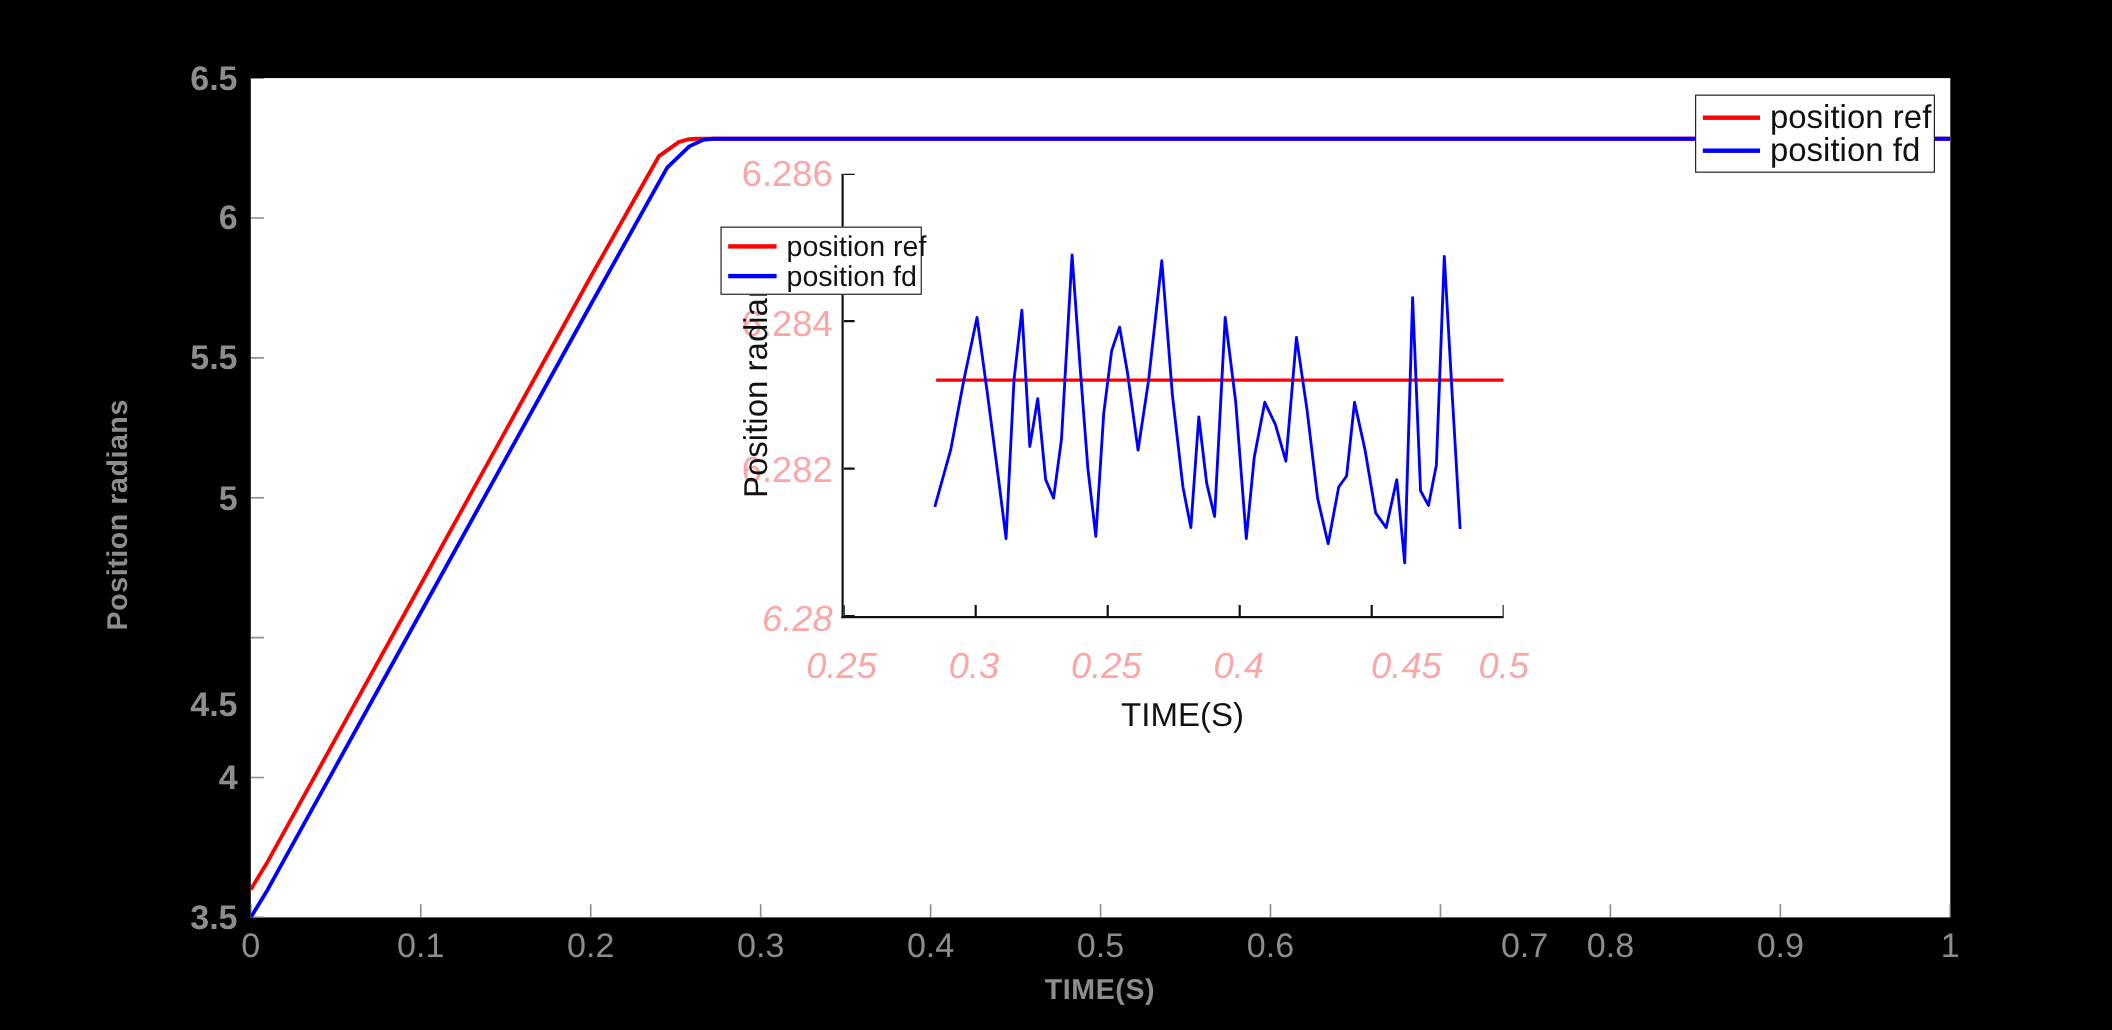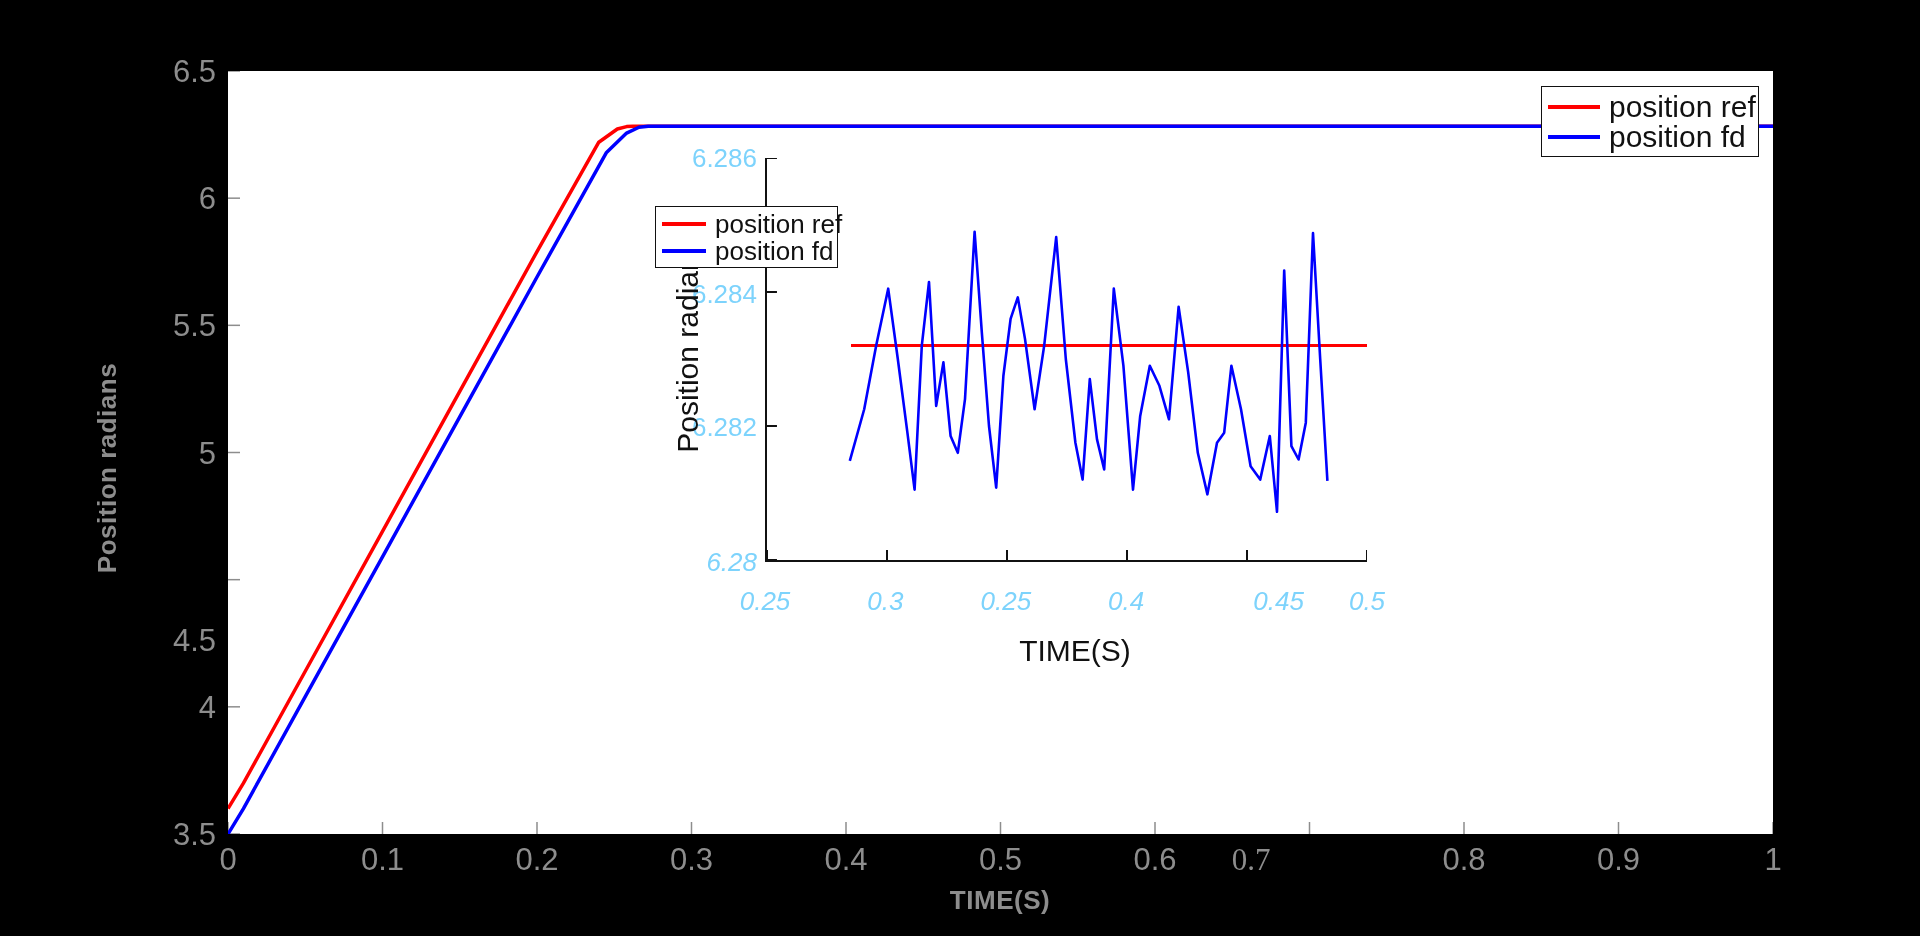--- a/index.html
+++ b/index.html
@@ -6,21 +6,21 @@
   #fig{position:relative;width:1920px;height:936px;background:#000;
        font-family:"Liberation Sans", sans-serif;overflow:hidden;}
 
   
   #main-axes{position:absolute;left:228px;top:71px;width:1545px;height:763px;
              background:#fff;box-sizing:border-box;}
   #main-axes svg{display:block;width:100%;height:100%;}
 
   .tick-main{position:absolute;color:#8d8d8d;font-size:31px;line-height:1;
              white-space:nowrap;}
-  .tick-main.y{text-align:right;transform:translateY(-50%);}
+  .tick-main.y{text-align:right;transform:translateY(-50%);font-weight:bold;}
   .tick-main.x{text-align:center;transform:translateX(-50%);}
 
   .axlabel-main{position:absolute;color:#8d8d8d;font-size:26px;font-weight:bold;
                 white-space:nowrap;letter-spacing:.5px;}
   #ylabel-main{left:107px;top:468px;transform:translate(-50%,-50%) rotate(-90deg);
                transform-origin:center center;}
   #xlabel-main{left:1000px;top:900px;transform:translate(-50%,-50%);}
 
   
   #main-legend{position:absolute;left:1541px;top:86px;width:218px;height:71px;
@@ -31,21 +31,21 @@
   .lg-swatch{width:52px;height:4px;display:block;flex:none;}
   .lg-text{font-size:30px;color:#111;line-height:1;white-space:nowrap;}
 
   
   #inset{position:absolute;left:655px;top:146px;width:714px;height:419px;}
   #inset-axes{position:absolute;left:110px;top:12px;width:602px;height:404px;
               background:#fff;border-left:2px solid #111;border-bottom:2px solid #111;
               box-sizing:border-box;}
   #inset-axes svg{display:block;width:100%;height:100%;}
 
-  .tick-in{position:absolute;color:#7dd3fc;font-size:26px;line-height:1;white-space:nowrap;}
+  .tick-in{position:absolute;color:#fca5a5;font-size:33px;line-height:1;white-space:nowrap;}
   .tick-in.y{text-align:right;transform:translateY(-50%);}
   .tick-in.x{text-align:center;transform:translateX(-50%);}
 
   .axlabel-in{position:absolute;color:#111;font-size:30px;white-space:nowrap;}
   #ylabel-in{left:33px;top:200px;transform:translate(-50%,-50%) rotate(-90deg);
              transform-origin:center center;}
   #xlabel-in{left:420px;top:505px;transform:translate(-50%,-50%);}
 
   #inset-legend{position:absolute;left:655px;top:206px;width:183px;height:62px;
                 background:#fff;border:1.5px solid #111;box-sizing:border-box;
@@ -102,21 +102,21 @@
     </div>
 
   <div id="main-xlabels" style="position: absolute; left: 0px; top: 0px; width: 1920px; height: 936px; pointer-events: none;">
       <div class="tick-main x" style="left:228px;top:844px;">0</div>
       <div class="tick-main x" style="left:382.5px;top:844px;">0.1</div>
       <div class="tick-main x" style="left:537px;top:844px;">0.2</div>
       <div class="tick-main x" style="left:691.5px;top:844px;">0.3</div>
       <div class="tick-main x" style="left:846px;top:844px;">0.4</div>
       <div class="tick-main x" style="left:1000.5px;top:844px;">0.5</div>
       <div class="tick-main x" style="left:1155px;top:844px;">0.6</div>
-      <div class="tick-main x" style="left:1251px;top:844px;font-family:Liberation Serif, serif;">0.7</div>
+      <div class="tick-main x" style="left:1386px;top:844px;">0.7</div>
       <div class="tick-main x" style="left:1464px;top:844px;">0.8</div>
       <div class="tick-main x" style="left:1618.5px;top:844px;">0.9</div>
       <div class="tick-main x" style="left:1773px;top:844px;">1</div>
     </div>
 
   <div class="axlabel-main" id="ylabel-main">Position radians</div>
   <div class="axlabel-main" id="xlabel-main">TIME(S)</div>
 
   <div id="main-legend">
     <div class="lg-row">

